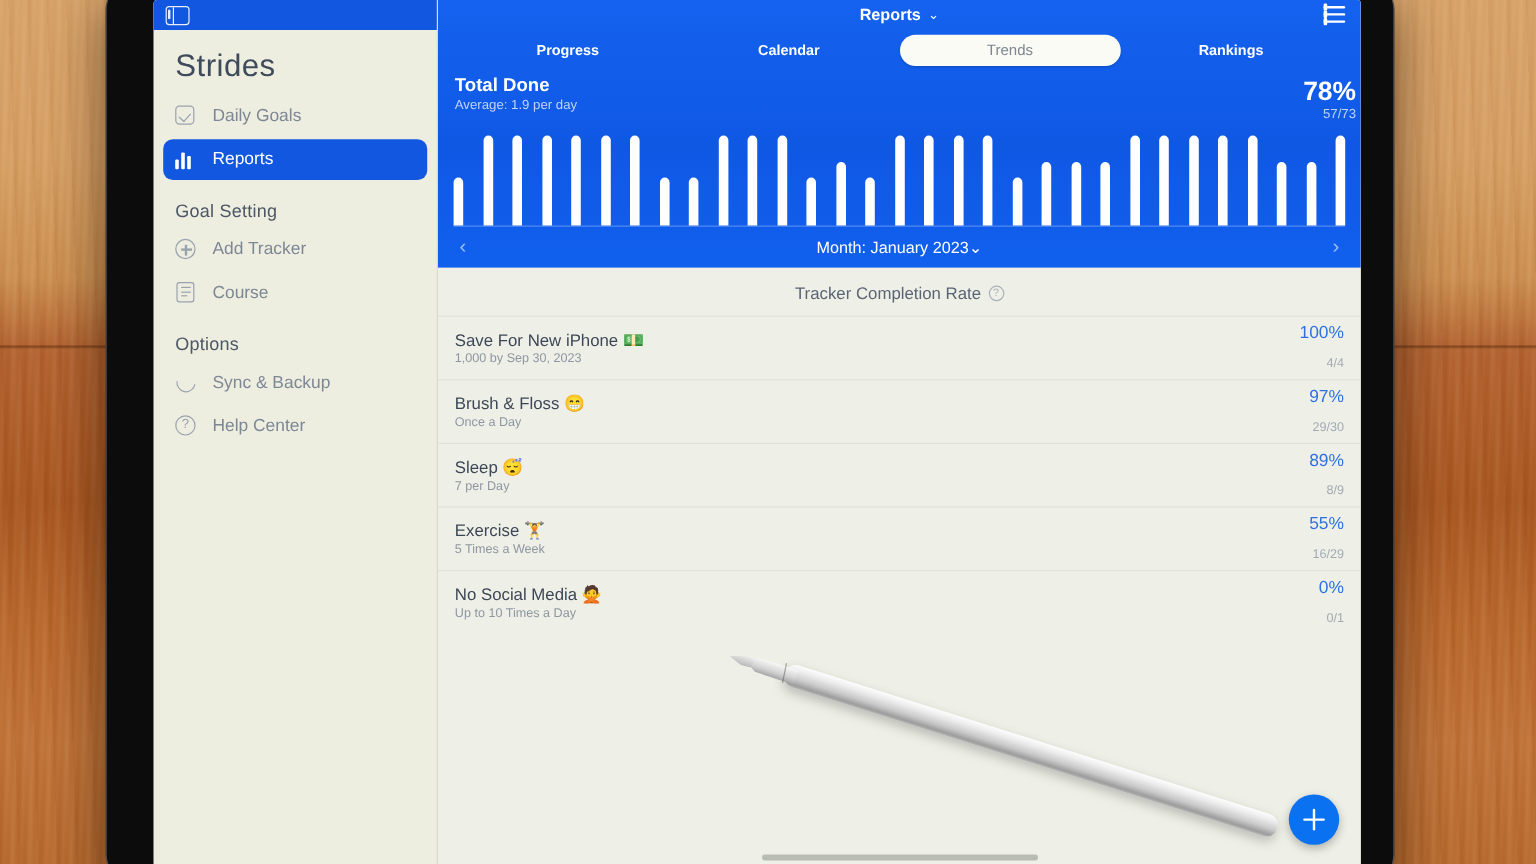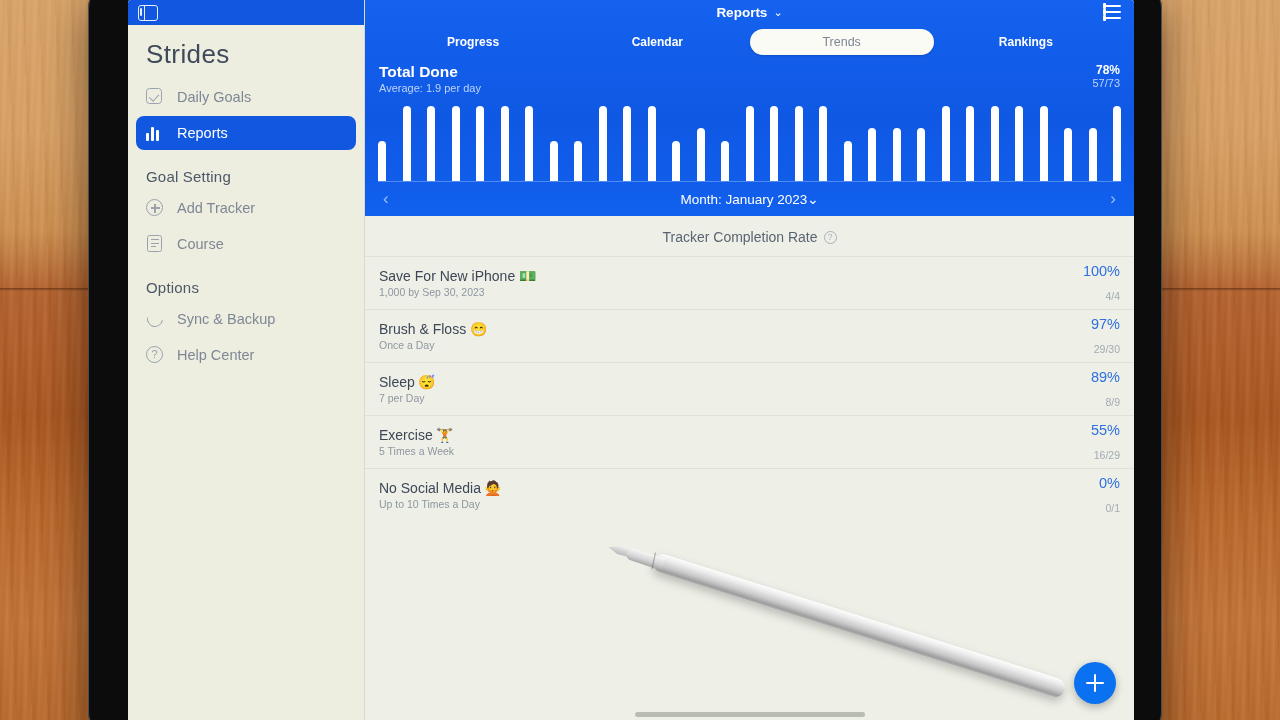--- a/index.html
+++ b/index.html
@@ -172,24 +172,24 @@
     flex:1; text-align:center; font-size:12px; color:#ffffff; font-weight:700;
     line-height:26px; height:26px; border-radius:13px;
   }
   .tab.sel{
     background:#fbfbf6; color:#7d8692; font-weight:400; font-size:12.5px;
     box-shadow:0 1px 2px rgba(0,0,0,.18);
   }
 
   
   #summary{ display:flex; justify-content:space-between; align-items:flex-start;
-    padding:4px 14px 0 14px; }
+    padding:4px 4px 0 14px; }
   #summary .big{ color:#fff; font-size:15.5px; font-weight:700; }
   #summary .sub{ color:#bed4fb; font-size:11px; margin-top:1px; }
-  #summary .pct{ color:#fff; font-size:12px; font-weight:700; text-align:right; }
+  #summary .pct{ color:#fff; font-size:22px; font-weight:700; text-align:right; }
   #summary .frac{ color:#bed4fb; font-size:11px; text-align:right; margin-top:0px; }
 
   
   #chart{
     position:relative; height:80px; margin:8px 13px 0 13px;
     display:flex; align-items:flex-end; justify-content:space-between;
     border-bottom:1px solid rgba(255,255,255,.28);
   }
   #chart .bar{
     width:8px; background:#ffffff; border-radius:4px 4px 0 0;

